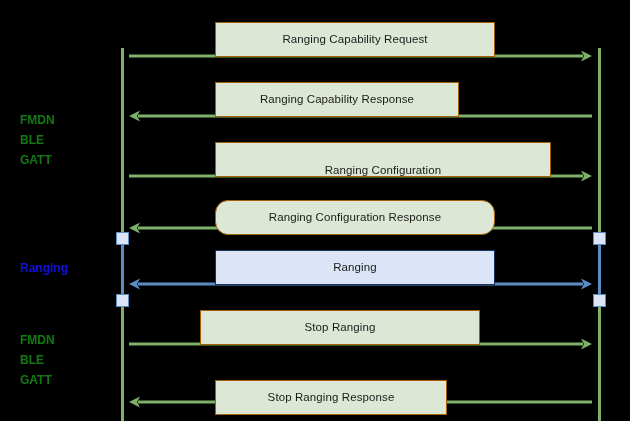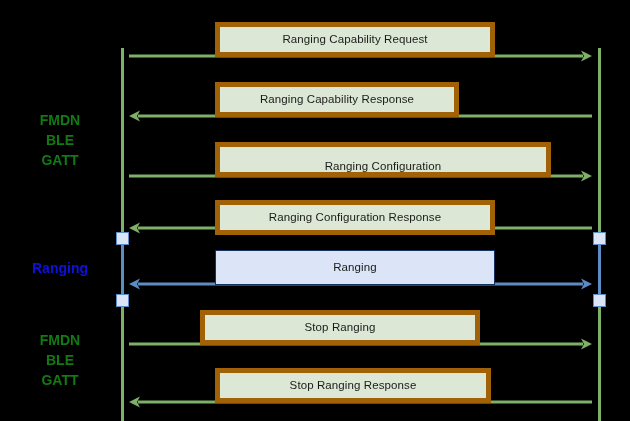--- a/index.html
+++ b/index.html
@@ -32,21 +32,21 @@
     box-sizing: border-box;
     display: flex;
     align-items: center;
     justify-content: center;
     font-size: 11.5px;
     line-height: 1;
     letter-spacing: 0.1px;
   }
   .msg-box.green {
     background: #dce8d5;
-    border: 5px solid #a16207;
+    border: 1px solid #a16207;
     color: #1a1a1a;
   }
   .msg-box.blue {
     background: #dbe5f7;
     border: 1px solid #16335f;
     color: #1a1a1a;
   }
 
   
   .arrow {
@@ -54,22 +54,21 @@
     height: 14px;
   }
   .arrow svg {
     display: block;
     overflow: visible;
   }
 
   
   .side-label {
     position: absolute;
-    text-align: center;
-    font-size: 14px;
+    font-size: 12px;
     font-weight: bold;
     line-height: 20px;
     white-space: pre-line;
   }
   .side-label.green { color: #137a13; }
   .side-label.blue  { color: #1010dd; }
 
   
   .act-square {
     position: absolute;
@@ -149,30 +148,30 @@
   <div id="layer-boxes">
       <div class="msg-box green" style="left: 215px; width: 280px; top: 22px;">
         <span>Ranging Capability Request</span>
       </div>
       <div class="msg-box green" style="left: 215px; width: 244px; top: 82px;">
         <span>Ranging Capability Response</span>
       </div>
       <div class="msg-box green" style="left: 215px; width: 336px; top: 142px; align-items: flex-end;">
         <span>Ranging Configuration</span>
       </div>
-      <div class="msg-box green" style="left: 215px; width: 280px; top: 200px;">
+      <div class="msg-box green" style="left: 215px; width: 280px; top: 200px; border-radius: 13px;">
         <span>Ranging Configuration Response</span>
       </div>
       <div class="msg-box blue" style="left: 215px; width: 280px; top: 250px;">
         <span>Ranging</span>
       </div>
       <div class="msg-box green" style="left: 200px; width: 280px; top: 310px;">
         <span>Stop Ranging</span>
       </div>
-      <div class="msg-box green" style="left: 215px; width: 276px; top: 368px;">
+      <div class="msg-box green" style="left: 215px; width: 232px; top: 380px;">
         <span>Stop Ranging Response</span>
       </div>
     </div>
   <div id="layer-labels">
       <div class="side-label green" style="left: 20px; top: 110px; width: 80px;">FMDN
 BLE
 GATT</div>
       <div class="side-label blue" style="left: 20px; top: 258px; width: 80px;">Ranging</div>
       <div class="side-label green" style="left: 20px; top: 330px; width: 80px;">FMDN
 BLE

